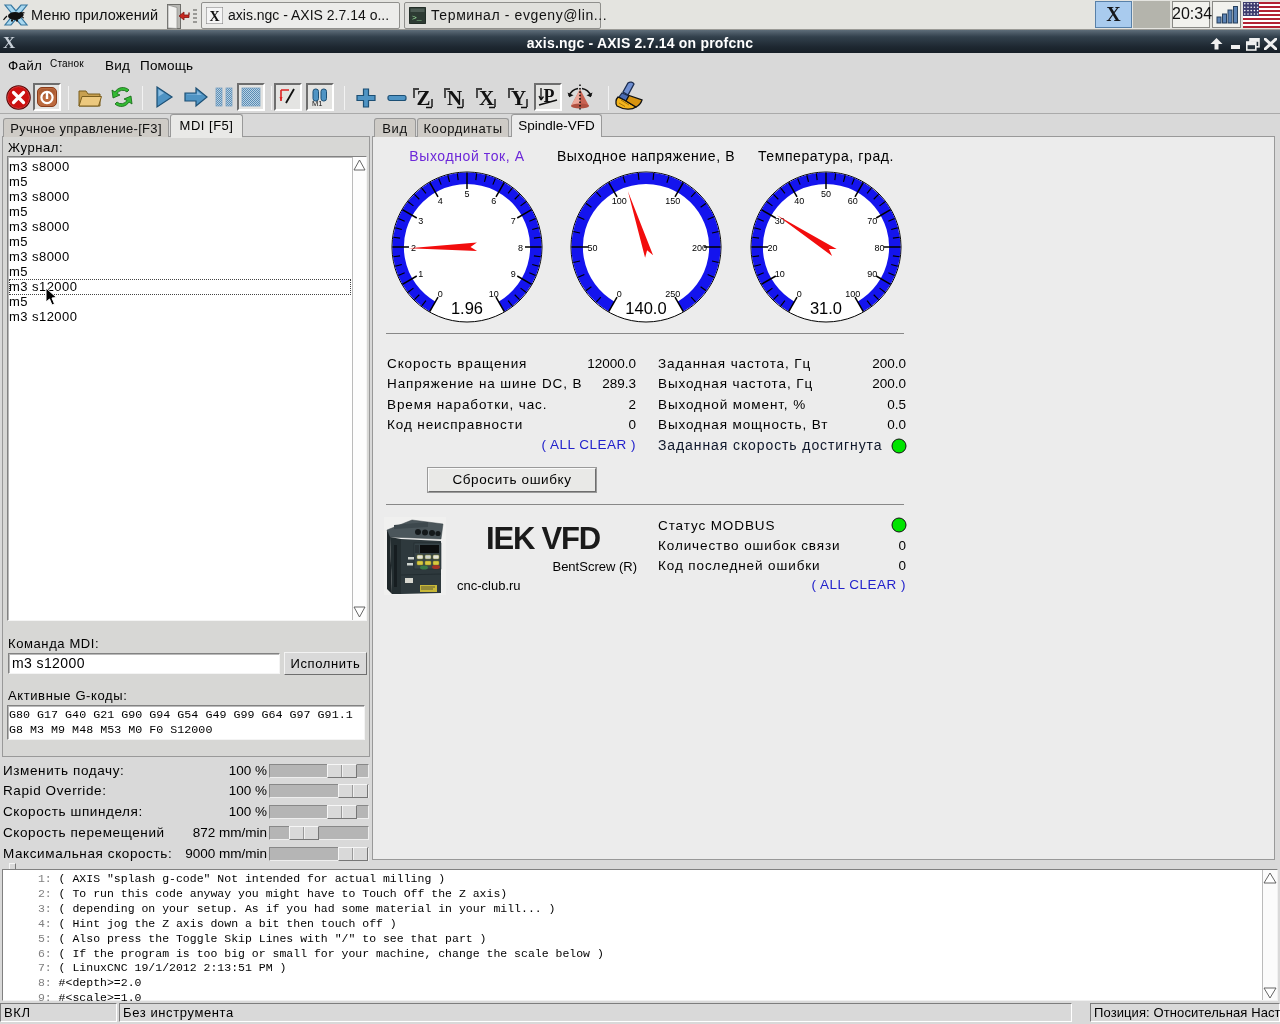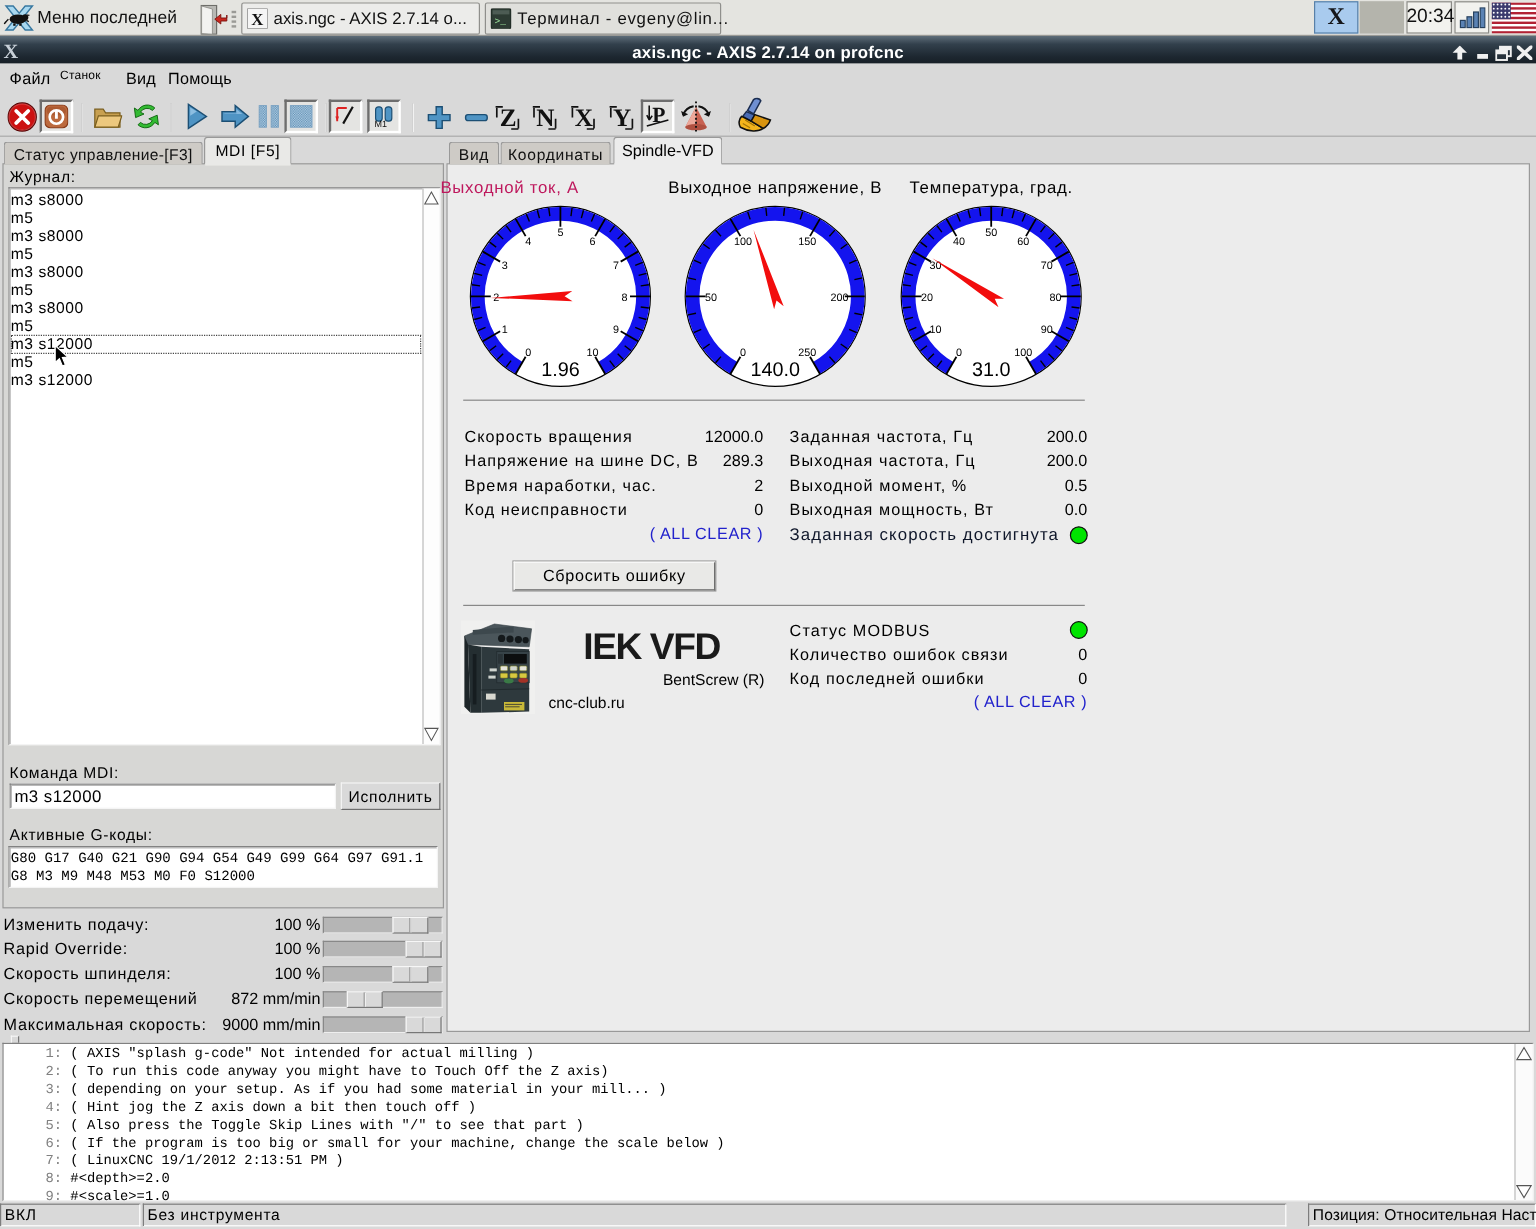--- a/index.html
+++ b/index.html
@@ -12,21 +12,21 @@
 <div class="ab" style="left:0;top:0;width:1280px;height:30px;background:#e4e4e0;border-bottom:1px solid #9a9a96"></div>
 <svg style="position:absolute;left:3px;top:3px" width="26" height="26" viewBox="0 0 26 26">
     <path d="M2 2 L8 2 L13 8 L18 2 L24 2 L16 12 L24 22 L18 22 L13 16 L8 22 L2 22 L10 12 Z" fill="#a8d8f0" stroke="#3878a0" stroke-width="1.2"></path>
     <ellipse cx="12" cy="13" rx="7" ry="4" fill="#111"></ellipse>
     <circle cx="18" cy="11.5" r="2.6" fill="#111"></circle>
     <path d="M4 13 C2 15 1 16 0.5 17" stroke="#111" stroke-width="1.2" fill="none"></path>
     <path d="M19.5 9.5 L21.5 9.8 M19 14 L21 15" stroke="#111" stroke-width="1" fill="none"></path>
     <rect x="8" y="16.5" width="2" height="2" fill="#111"></rect>
     <rect x="13" y="16.5" width="2" height="2" fill="#111"></rect>
   </svg>
-<div class="ab cy" style="left:31px;top:7px;font-size:14.5px;letter-spacing:.1px;color:#111">Меню последней</div>
+<div class="ab cy" style="left:31px;top:7px;font-size:14.5px;letter-spacing:.1px;color:#111">Меню приложений</div>
 <svg style="position:absolute;left:167px;top:4px" width="30" height="25" viewBox="0 0 30 25">
     <rect x="0.5" y="0.5" width="13" height="24" fill="#b8b8b4" stroke="#6e6e6a"></rect>
     <path d="M1 1 L10 3.5 L10 24.5 L1 24 Z" fill="#f2f2f0" stroke="#8a8a86" stroke-width="0.7"></path>
     <path d="M18 9 L18 12.5 L23 12.5 L23 9 L18 9" fill="none"></path>
     <path d="M22 8.5 L22 11 L17 11 L17 8 L12 12 L17 16 L17 13.5 L22 13.5 Z" fill="#c82820" stroke="#801410" stroke-width="0.8"></path>
     <rect x="26" y="5" width="4" height="2" fill="#9a9a96"></rect>
     <rect x="26" y="9" width="4" height="2" fill="#9a9a96"></rect>
     <rect x="26" y="13" width="4" height="2" fill="#9a9a96"></rect>
     <rect x="26" y="17" width="4" height="2" fill="#9a9a96"></rect>
   </svg>
@@ -211,21 +211,21 @@
   </svg>
 <div style="position:absolute;left:608px;top:86px;width:1px;height:24px;background:#8b8b8b;border-right:1px solid #f2f2f2"></div>
 <svg style="position:absolute;left:614px;top:81px" width="32" height="30" viewBox="0 0 32 30">
     <path d="M14 2 C16 0.5 19 1 20 3 L14 14 L9 11 Z" fill="#6f8fd2" stroke="#1a2c50" stroke-width="1.3"></path>
     <path d="M8 12 L15 15 L12 20 L5 16 Z" fill="#4a6cb4" stroke="#1a2c50" stroke-width="1.2"></path>
     <path d="M4 16 L12 20 L22 26 C18 29 10 29 3 25 C1 22 2 18 4 16 Z" fill="#f4b41c" stroke="#111" stroke-width="1.3"></path>
     <path d="M12 20 L22 26 C24 25 27 22 28 19 L15 14.5 Z" fill="#d89410" stroke="#111" stroke-width="1.3"></path>
     <path d="M7 19 L15 24 M5 22 L11 25.5" stroke="#a87808" stroke-width="1"></path>
   </svg>
 <div class="ab" style="left:2px;top:136px;width:368px;height:621px;background:#d7d7d5;border:1px solid #999"></div>
-<div class="ab cy" style="left:3px;top:118px;width:166px;height:19px;background:#cecbc6;border:1px solid #999;border-bottom:none;border-radius:3px 3px 0 0;font-size:13px;letter-spacing:.3px;text-align:center;line-height:19px;color:#111">Статус управление-[F3]</div>
+<div class="ab cy" style="left:3px;top:118px;width:166px;height:19px;background:#cecbc6;border:1px solid #999;border-bottom:none;border-radius:3px 3px 0 0;font-size:13px;letter-spacing:.3px;text-align:center;line-height:19px;color:#111">Ручное управление-[F3]</div>
 <div class="ab" style="left:170px;top:114px;width:73px;height:23px;background:#e9e9e7;border:1px solid #999;border-bottom:none;border-radius:3px 3px 0 0;font-size:13px;letter-spacing:.5px;text-align:center;line-height:22px;color:#000">MDI [F5]</div>
 <div class="ab" style="left:171px;top:136px;width:71px;height:2px;background:#e9e9e7"></div>
 <div class="ab cy" style="left:8px;top:140px;font-size:13px;color:#000">Журнал:</div>
 <div class="ab sunkw" style="left:7px;top:156px;width:360px;height:465px"></div>
 <div class="ab" style="left:9px;top:158.5px;font-size:13px;letter-spacing:.45px;color:#000">m3 s8000</div>
 <div class="ab" style="left:9px;top:173.6px;font-size:13px;letter-spacing:.45px;color:#000">m5</div>
 <div class="ab" style="left:9px;top:188.6px;font-size:13px;letter-spacing:.45px;color:#000">m3 s8000</div>
 <div class="ab" style="left:9px;top:203.7px;font-size:13px;letter-spacing:.45px;color:#000">m5</div>
 <div class="ab" style="left:9px;top:218.7px;font-size:13px;letter-spacing:.45px;color:#000">m3 s8000</div>
 <div class="ab" style="left:9px;top:233.8px;font-size:13px;letter-spacing:.45px;color:#000">m5</div>
@@ -278,21 +278,21 @@
 <div class="ab" style="left:150px;top:845.7px;width:117px;text-align:right;font-size:13.5px;color:#000">9000 mm/min</div>
 <div class="ab" style="left:269px;top:846.7px;width:100px;height:14px;background:#b5b5b5;border-top:1px solid #888;border-left:1px solid #888;border-bottom:1px solid #eee;border-right:1px solid #eee"></div>
 <div class="ab" style="left:338px;top:846.7px;width:30px;height:14px;background:#d9d9d9;border-top:1px solid #f6f6f6;border-left:1px solid #f6f6f6;border-bottom:1px solid #777;border-right:1px solid #777"></div>
 <div class="ab" style="left:352px;top:847.7px;width:2px;height:12px;background:#999;border-right:1px solid #f0f0f0"></div>
 <div class="ab" style="left:9px;top:863px;width:7px;height:7px;background:#d9d9d9;border-top:1px solid #f6f6f6;border-left:1px solid #f6f6f6;border-bottom:1px solid #777;border-right:1px solid #777"></div>
 <div class="ab" style="left:372px;top:136px;width:903px;height:724px;background:#ececec;border:1px solid #999"></div>
 <div class="ab cy" style="left:374px;top:118px;width:42px;height:19px;background:#cecbc6;border:1px solid #999;border-bottom:none;border-radius:3px 3px 0 0;font-size:13px;text-align:center;line-height:19px;color:#111">Вид</div>
 <div class="ab cy" style="left:417px;top:118px;width:92px;height:19px;background:#cecbc6;border:1px solid #999;border-bottom:none;border-radius:3px 3px 0 0;font-size:13px;text-align:center;line-height:19px;color:#111">Координаты</div>
 <div class="ab" style="left:511px;top:114px;width:91px;height:23px;background:#ececec;border:1px solid #999;border-bottom:none;border-radius:3px 3px 0 0;font-size:13.5px;text-align:center;line-height:22px;color:#000">Spindle-VFD</div>
 <div class="ab" style="left:512px;top:136px;width:89px;height:2px;background:#ececec"></div>
-<div class="ab cy" style="left:367px;top:148px;width:200px;font-size:14px;color:#be185d">Выходной ток, А</div>
+<div class="ab cy" style="left:367px;top:148px;width:200px;text-align:center;font-size:14px;color:#6d28d9">Выходной ток, А</div>
 <div class="ab cy" style="left:536px;top:148px;width:220px;text-align:center;font-size:14px;color:#000">Выходное напряжение, В</div>
 <div class="ab cy" style="left:726px;top:148px;width:200px;text-align:center;font-size:14px;color:#000">Температура, град.</div>
 <svg style="position:absolute;left:387px;top:167px" width="160" height="160" viewBox="0 0 160 160">
     <circle cx="80" cy="80" r="75.0" fill="#ffffff" stroke="#000" stroke-width="1"></circle>
     <path d="M 45.60 139.58 A 68.8 68.8 0 1 1 114.40 139.58" fill="none" stroke="#1414ee" stroke-width="11.4"></path>
     <line x1="51.00" y1="130.23" x2="42.70" y2="144.61" stroke="#000" stroke-width="1.5"></line>
     <line x1="38.91" y1="133.55" x2="34.77" y2="138.95" stroke="#000" stroke-width="1.15"></line>
     <line x1="32.27" y1="127.73" x2="27.46" y2="132.54" stroke="#000" stroke-width="1.15"></line>
     <line x1="26.45" y1="121.09" x2="21.05" y2="125.23" stroke="#000" stroke-width="1.15"></line>
     <line x1="29.77" y1="109.00" x2="15.39" y2="117.30" stroke="#000" stroke-width="1.5"></line>

